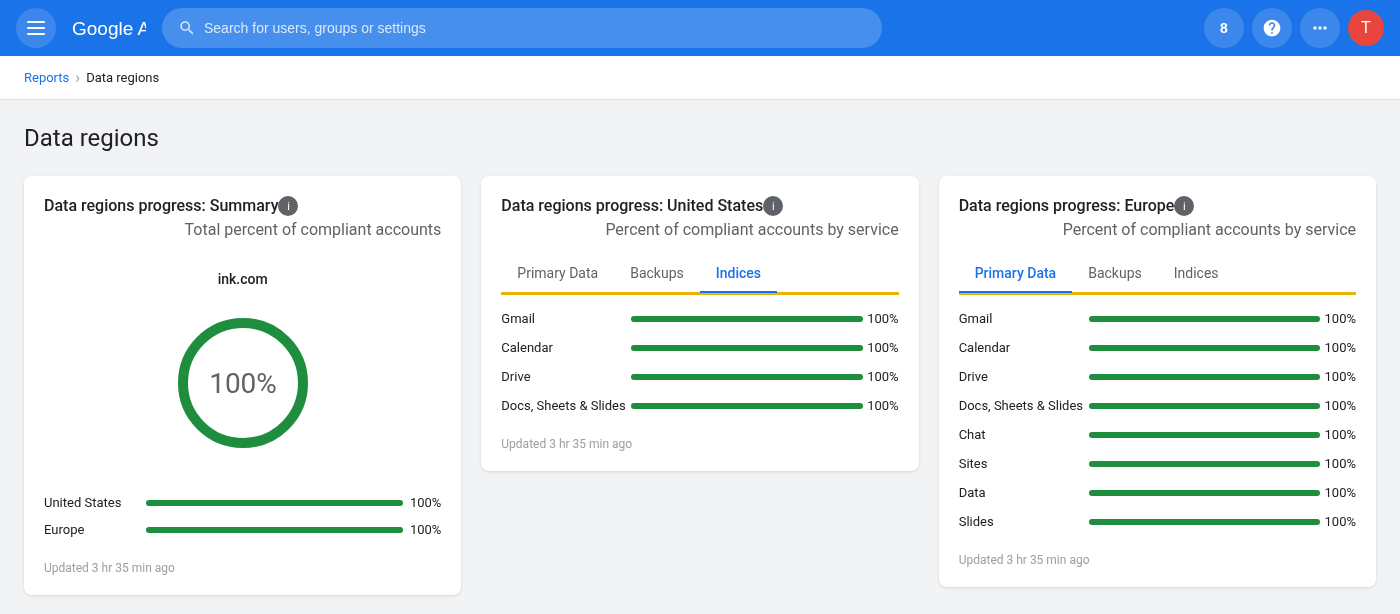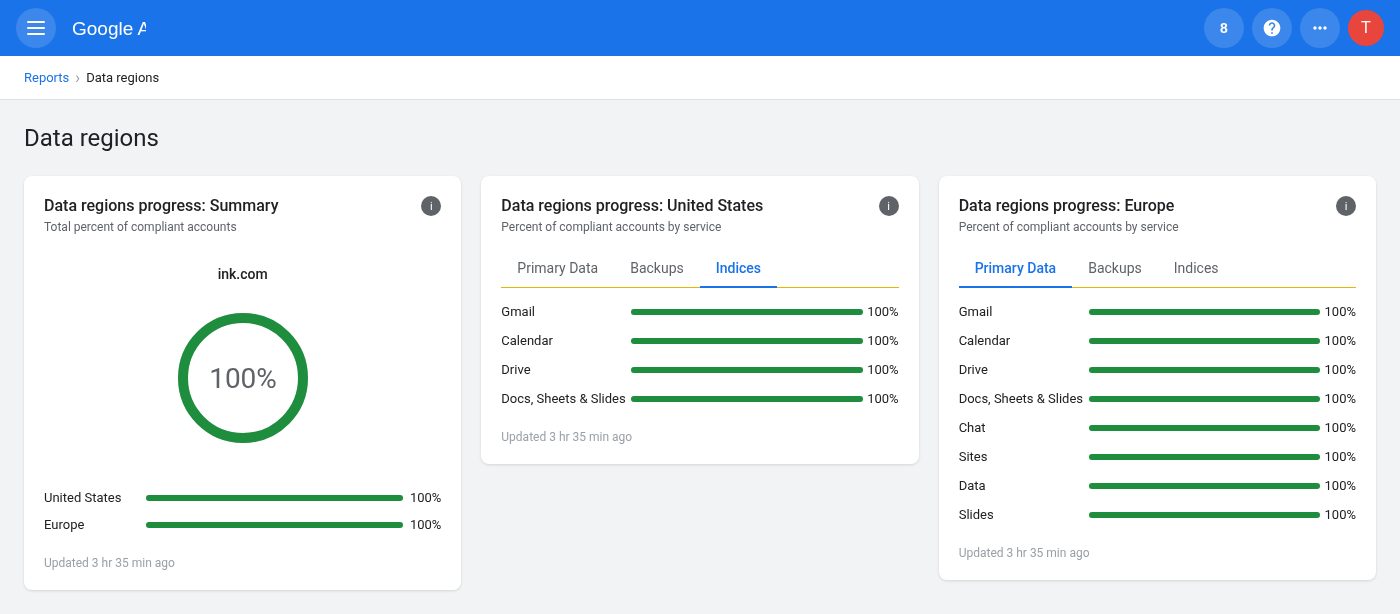--- a/index.html
+++ b/index.html
@@ -86,23 +86,23 @@
     
     .card {
       background: white;
       border-radius: 8px;
       box-shadow: 0 1px 3px rgba(0,0,0,0.12);
       padding: 20px;
       flex: 1;
       min-width: 0;
     }
 
-    .card-header { display: flex; justify-content: space-between; align-items: flex-start; margin-bottom: 4px; }
+    .card-header { display: flex; justify-content: flex-start; align-items: flex-start; margin-bottom: 4px; }
     .card-title { font-size: 16px; font-weight: 500; color: #202124; }
-    .card-subtitle { font-size: 12px; color: #5f6368; margin-bottom: 16px; }
+    .card-subtitle { font-size: 16px; color: #5f6368; margin-bottom: 16px; text-align: right; }
     .info-icon {
       width: 20px; height: 20px;
       border-radius: 50%;
       background: #5f6368;
       color: white;
       font-size: 11px;
       display: flex; align-items: center; justify-content: center;
       cursor: pointer;
       flex-shrink: 0;
     }
@@ -117,21 +117,21 @@
     .region-bars { margin-top: 8px; }
     .region-row { display: flex; align-items: center; margin-bottom: 12px; gap: 2px; }
     .region-name { font-size: 13px; color: #202124; min-width: 100px; }
     .bar-track { flex: 1; height: 6px; background: #e0e0e0; border-radius: 3px; }
     .bar-fill { height: 100%; background: #1e8e3e; border-radius: 3px; }
     .bar-pct { font-size: 13px; color: #202124; min-width: 36px; text-align: right; }
 
     .card-footer { font-size: 12px; color: #9aa0a6; margin-top: 24px; }
 
     
-    .tabs { display: flex; border-bottom: 1px solid #eab308; margin-bottom: 16px; }
+    .tabs { display: flex; border-bottom: 3px solid #eab308; margin-bottom: 16px; }
     .tab {
       padding: 10px 16px;
       font-size: 14px;
       color: #5f6368;
       cursor: pointer;
       border-bottom: 2px solid transparent;
       margin-bottom: -1px;
       white-space: nowrap;
     }
     .tab.active { color: #1a73e8; border-bottom-color: #1a73e8; font-weight: 500; }
@@ -153,20 +153,26 @@
         <rect y="0" width="18" height="2" rx="1"></rect>
         <rect y="6" width="18" height="2" rx="1"></rect>
         <rect y="12" width="18" height="2" rx="1"></rect>
       </svg>
   </button>
   <a class="header-logo">
     <svg width="74" height="24" viewBox="0 0 74 24">
       <text x="0" y="19" font-family="Arial" font-size="19" font-weight="400" fill="white">Google Admin</text>
     </svg>
   </a>
+  <div class="header-search">
+    <svg class="search-icon-svg" width="18" height="18" viewBox="0 0 24 24" fill="rgba(255,255,255,0.8)">
+        <path d="M15.5 14h-.79l-.28-.27A6.47 6.47 0 0 0 16 9.5 6.5 6.5 0 1 0 9.5 16c1.61 0 3.09-.59 4.23-1.57l.27.28v.79l5 4.99L20.49 19l-4.99-5zm-6 0C7.01 14 5 11.99 5 9.5S7.01 5 9.5 5 14 7.01 14 9.5 11.99 14 9.5 14z"></path>
+      </svg>
+    <input type="text" placeholder="Search for users, groups or settings" style="">
+  </div>
   <div class="header-actions">
     <button class="icon-btn" style="font-weight:700; font-size:14px;">
       <span>8</span>
     </button>
     <button class="icon-btn">
       <svg width="20" height="20" viewBox="0 0 24 24" fill="white">
           <path d="M12 2C6.48 2 2 6.48 2 12s4.48 10 10 10 10-4.48 10-10S17.52 2 12 2zm1 17h-2v-2h2v2zm2.07-7.75l-.9.92C13.45 12.9 13 13.5 13 15h-2v-.5c0-1.1.45-2.1 1.17-2.83l1.24-1.26c.37-.36.59-.86.59-1.41 0-1.1-.9-2-2-2s-2 .9-2 2H8c0-2.21 1.79-4 4-4s4 1.79 4 4c0 .88-.36 1.68-.93 2.25z"></path>
         </svg>
     </button>
     <button class="icon-btn">

